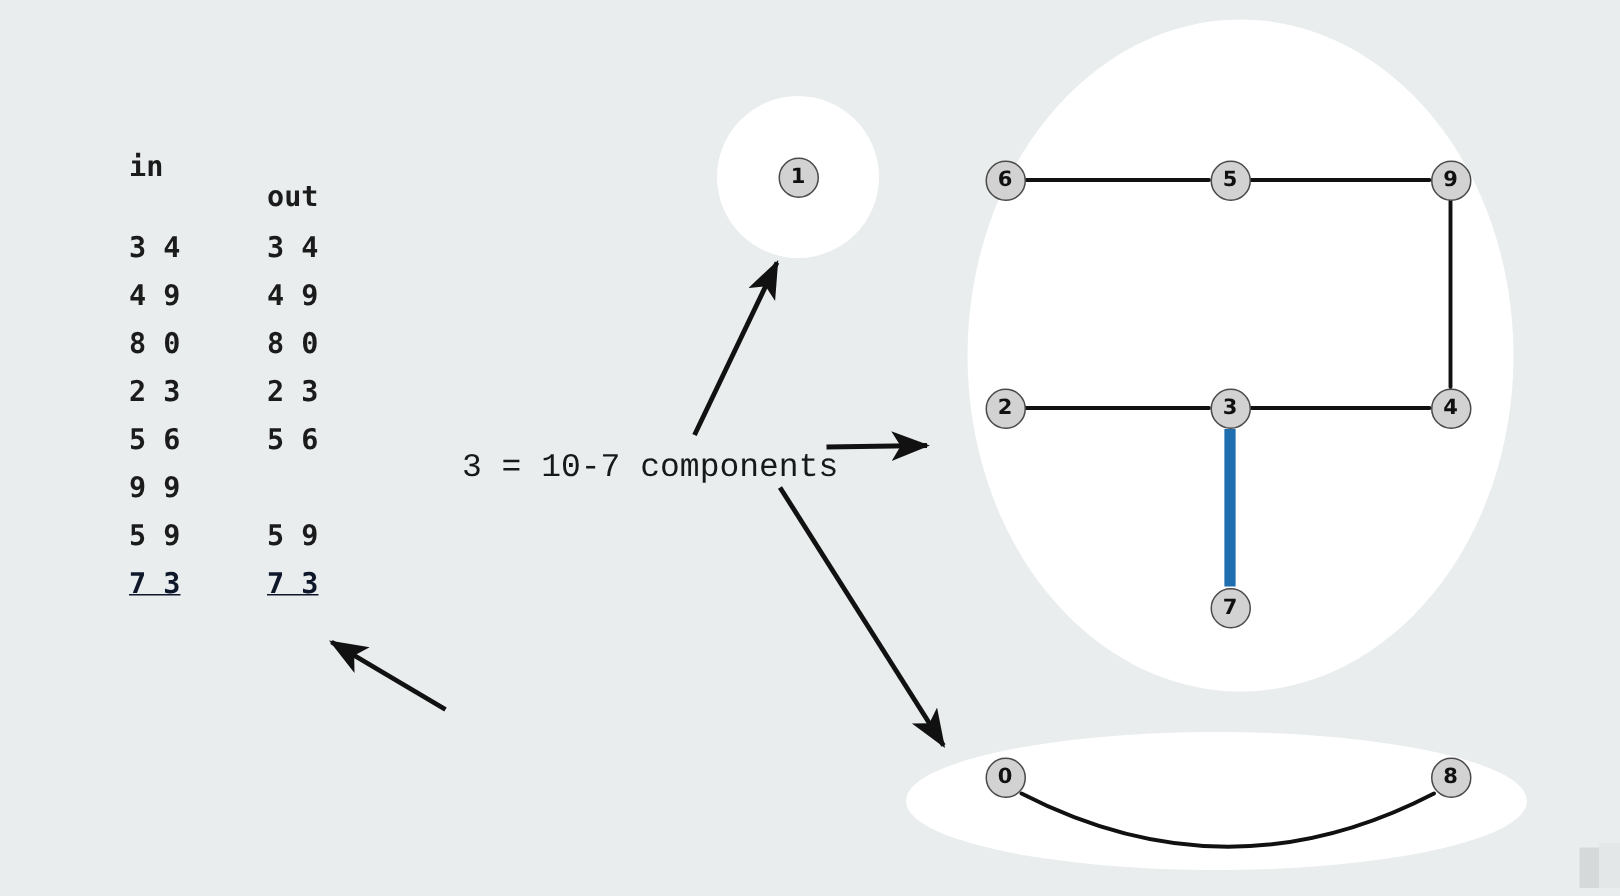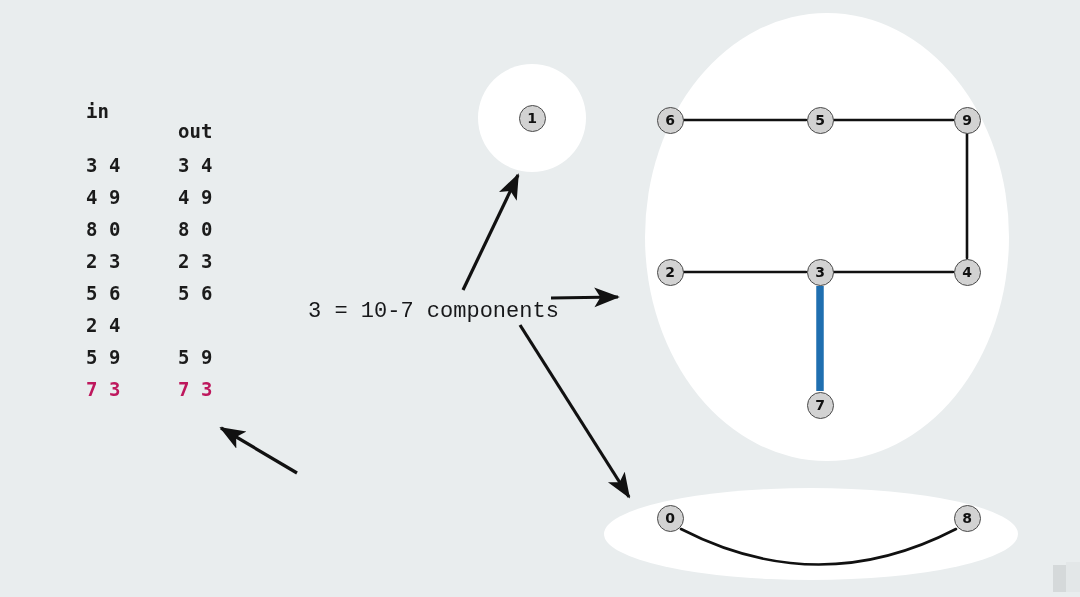--- a/index.html
+++ b/index.html
@@ -62,21 +62,22 @@
   .io-row .cell-in {
     position: absolute; left: 6px; top: 0;
     white-space: pre;
   }
   .io-row .cell-out {
     position: absolute; left: 98px; top: 0;
     white-space: pre;
   }
   .io-row.hl .cell-in,
   .io-row.hl .cell-out {
-    color: #be185d;
+    color: #0f172a;
+    text-decoration: underline;
   }
 
   
   .annot {
     position: absolute;
     z-index: 6;
     font-family: "DejaVu Sans", "Liberation Sans", sans-serif;
     font-size: 22px;
     color: #17181a;
     white-space: nowrap;
@@ -188,21 +189,21 @@
       </div>
       <div class="io-row">
         <span class="cell-in">2 3</span>
         <span class="cell-out">2 3</span>
       </div>
       <div class="io-row">
         <span class="cell-in">5 6</span>
         <span class="cell-out">5 6</span>
       </div>
       <div class="io-row">
-        <span class="cell-in">2 4</span>
+        <span class="cell-in">9 9</span>
         <span class="cell-out"></span>
       </div>
       <div class="io-row">
         <span class="cell-in">5 9</span>
         <span class="cell-out">5 9</span>
       </div>
       <div class="io-row hl">
         <span class="cell-in">7 3</span>
         <span class="cell-out">7 3</span>
       </div>

